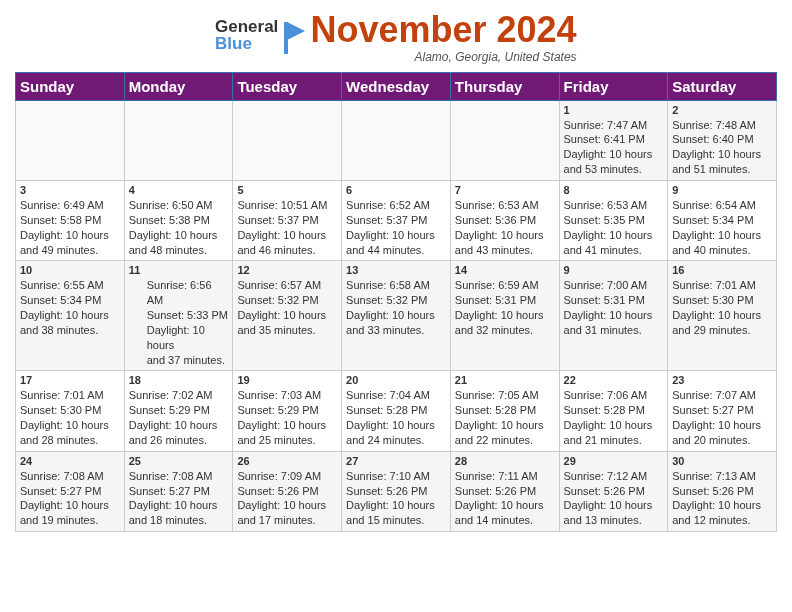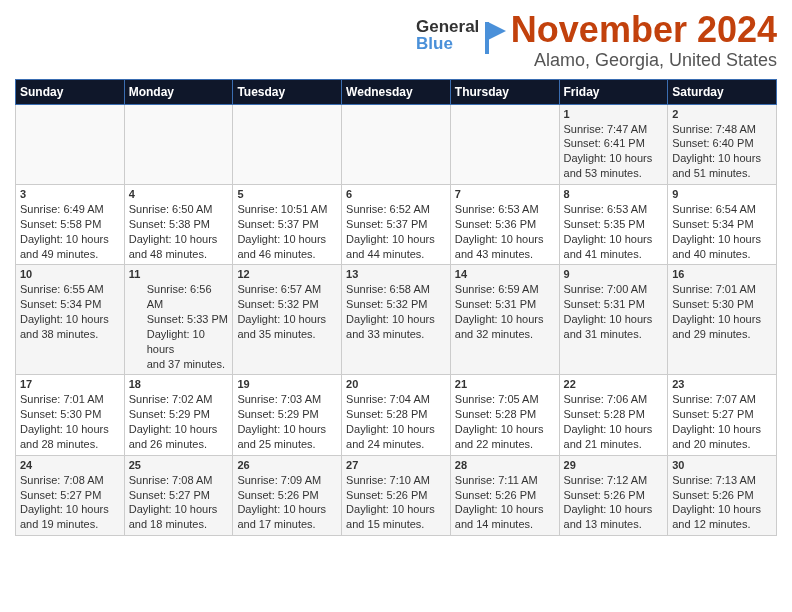--- a/index.html
+++ b/index.html
@@ -10,50 +10,51 @@
       height: 612px;
       overflow: hidden;
     }
     .container {
       width: 792px;
       padding: 10px 15px 5px 15px;
     }
     .header-section {
       display: flex;
       align-items: flex-start;
-      justify-content: flex-end;
+      justify-content: center;
       margin-bottom: 8px;
     }
     .logo {
       display: flex;
       align-items: center;
       margin-top: 4px;
     }
     .title-block {
       text-align: right;
     }
     .month-title {
       font-size: 36px;
       font-weight: bold;
       color: #c2410c;
       line-height: 1.1;
     }
     .location {
-      font-size: 18px;
+      font-size: 12px;
       color: #555;
+      font-style: italic;
     }
     .calendar {
       width: 100%;
       border-collapse: collapse;
       table-layout: fixed;
     }
     .calendar th {
-      background: #0f172a;
+      background: #701a75;
       color: #fff;
-      font-size: 12px;
+      font-size: 15px;
       font-weight: bold;
       padding: 5px 4px;
       text-align: left;
       border: 1px solid #3a6db1;
     }
     .calendar td {
       border: 1px solid #ccc;
       vertical-align: top;
       padding: 3px 4px;
       font-size: 10px;

